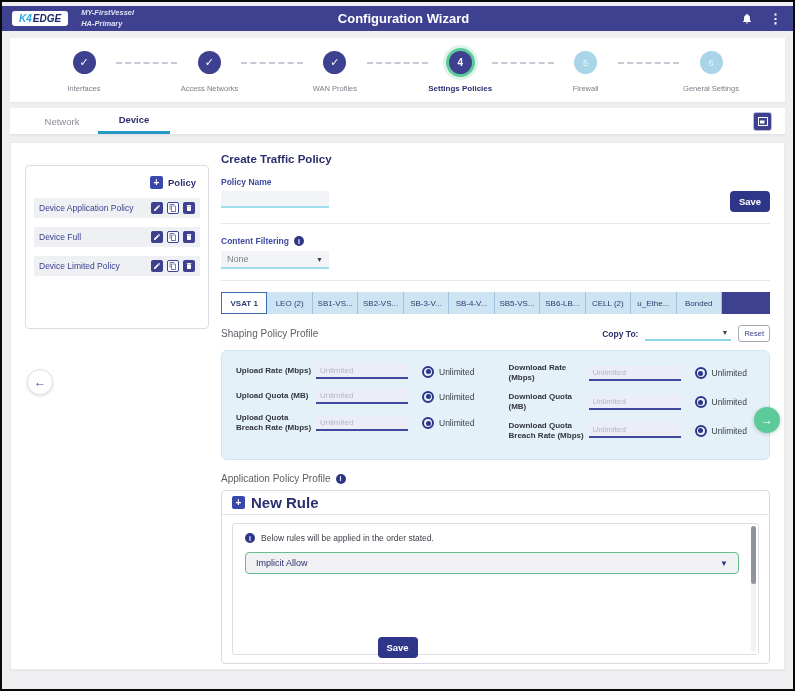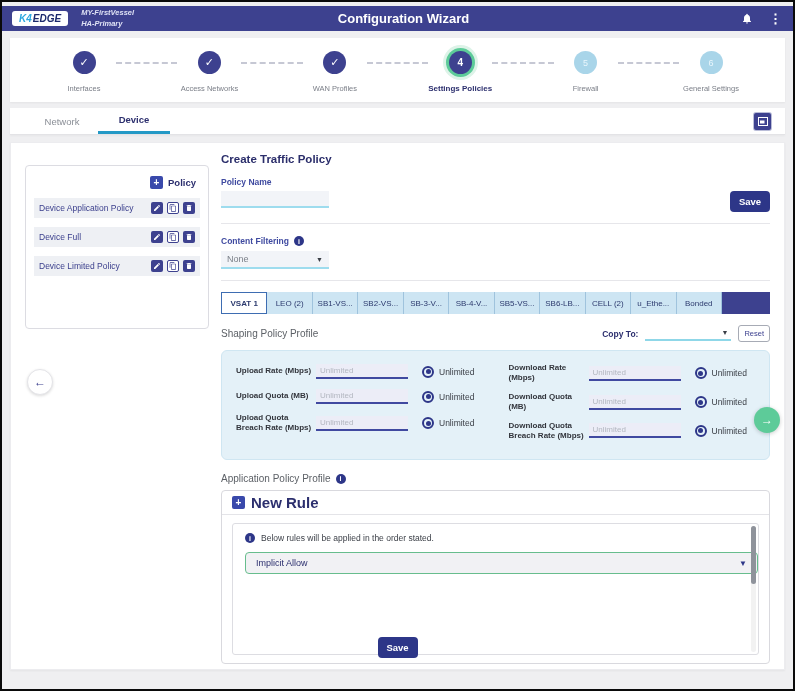--- a/index.html
+++ b/index.html
@@ -96,21 +96,21 @@
   .radio-wrap { display:flex; align-items:center; gap:5px; margin-left:14px; cursor:pointer; }
   .radio { width:12px; height:12px; border-radius:50%; border:2px solid #2d3688; position:relative; flex:none; }
   .radio::after { content:''; position:absolute; inset:1.5px; border-radius:50%; background:#2d3688; }
   .radio-label { font-size:8.5px; color:#3c4048; }
   .next-btn { position:absolute; right:-11px; top:56px; width:26px; height:26px; border-radius:50%; background:#5dcb99; color:#fff; display:flex; align-items:center; justify-content:center; font-size:12px; box-shadow:0 1px 4px rgba(0,0,0,.2); cursor:pointer; }
 
   .app-header { margin-top:13px; display:flex; align-items:center; gap:5px; }
   .app-card { margin-top:6px; border:1px solid #d9d9de; border-radius:4px; height:174px; }
   .app-card-header { height:24px; display:flex; align-items:center; gap:6px; padding:0 10px; border-bottom:1px solid #e4e4e8; }
   .new-rule-label { font-size:15px; font-weight:bold; color:#2c2f6e; }
-  .rules-box { margin:8px 10px; border:1px solid #dddde2; border-radius:3px; height:132px; position:relative; padding:9px 0 0 12px; overflow:hidden; }
+  .rules-box { margin:8px 10px; border:1px solid #dddde2; border-radius:3px; height:132px; position:relative; padding:9px 19px 0 12px; overflow:hidden; }
   .rules-info { display:flex; align-items:center; gap:6px; font-size:8.5px; color:#3a3e46; }
   .rule-row { margin-top:9px; height:22px; background:#f1f1f4; border:1px solid #67bd8d; border-radius:4px; display:flex; align-items:center; justify-content:space-between; padding:0 10px; cursor:pointer; }
   .rule-name { font-size:9px; color:#2c2f6e; }
   .rule-caret { font-size:8px; color:#2d3688; }
   .v-scroll { position:absolute; right:2px; top:2px; bottom:2px; width:5px; background:#f2f2f2; border-radius:3px; }
   .v-thumb { width:5px; height:58px; background:#8f939b; border-radius:3px; cursor:pointer; }
 
   .footer-save { position:absolute; left:50%; transform:translateX(-50%); bottom:11px; }
 </style>
 </head>

